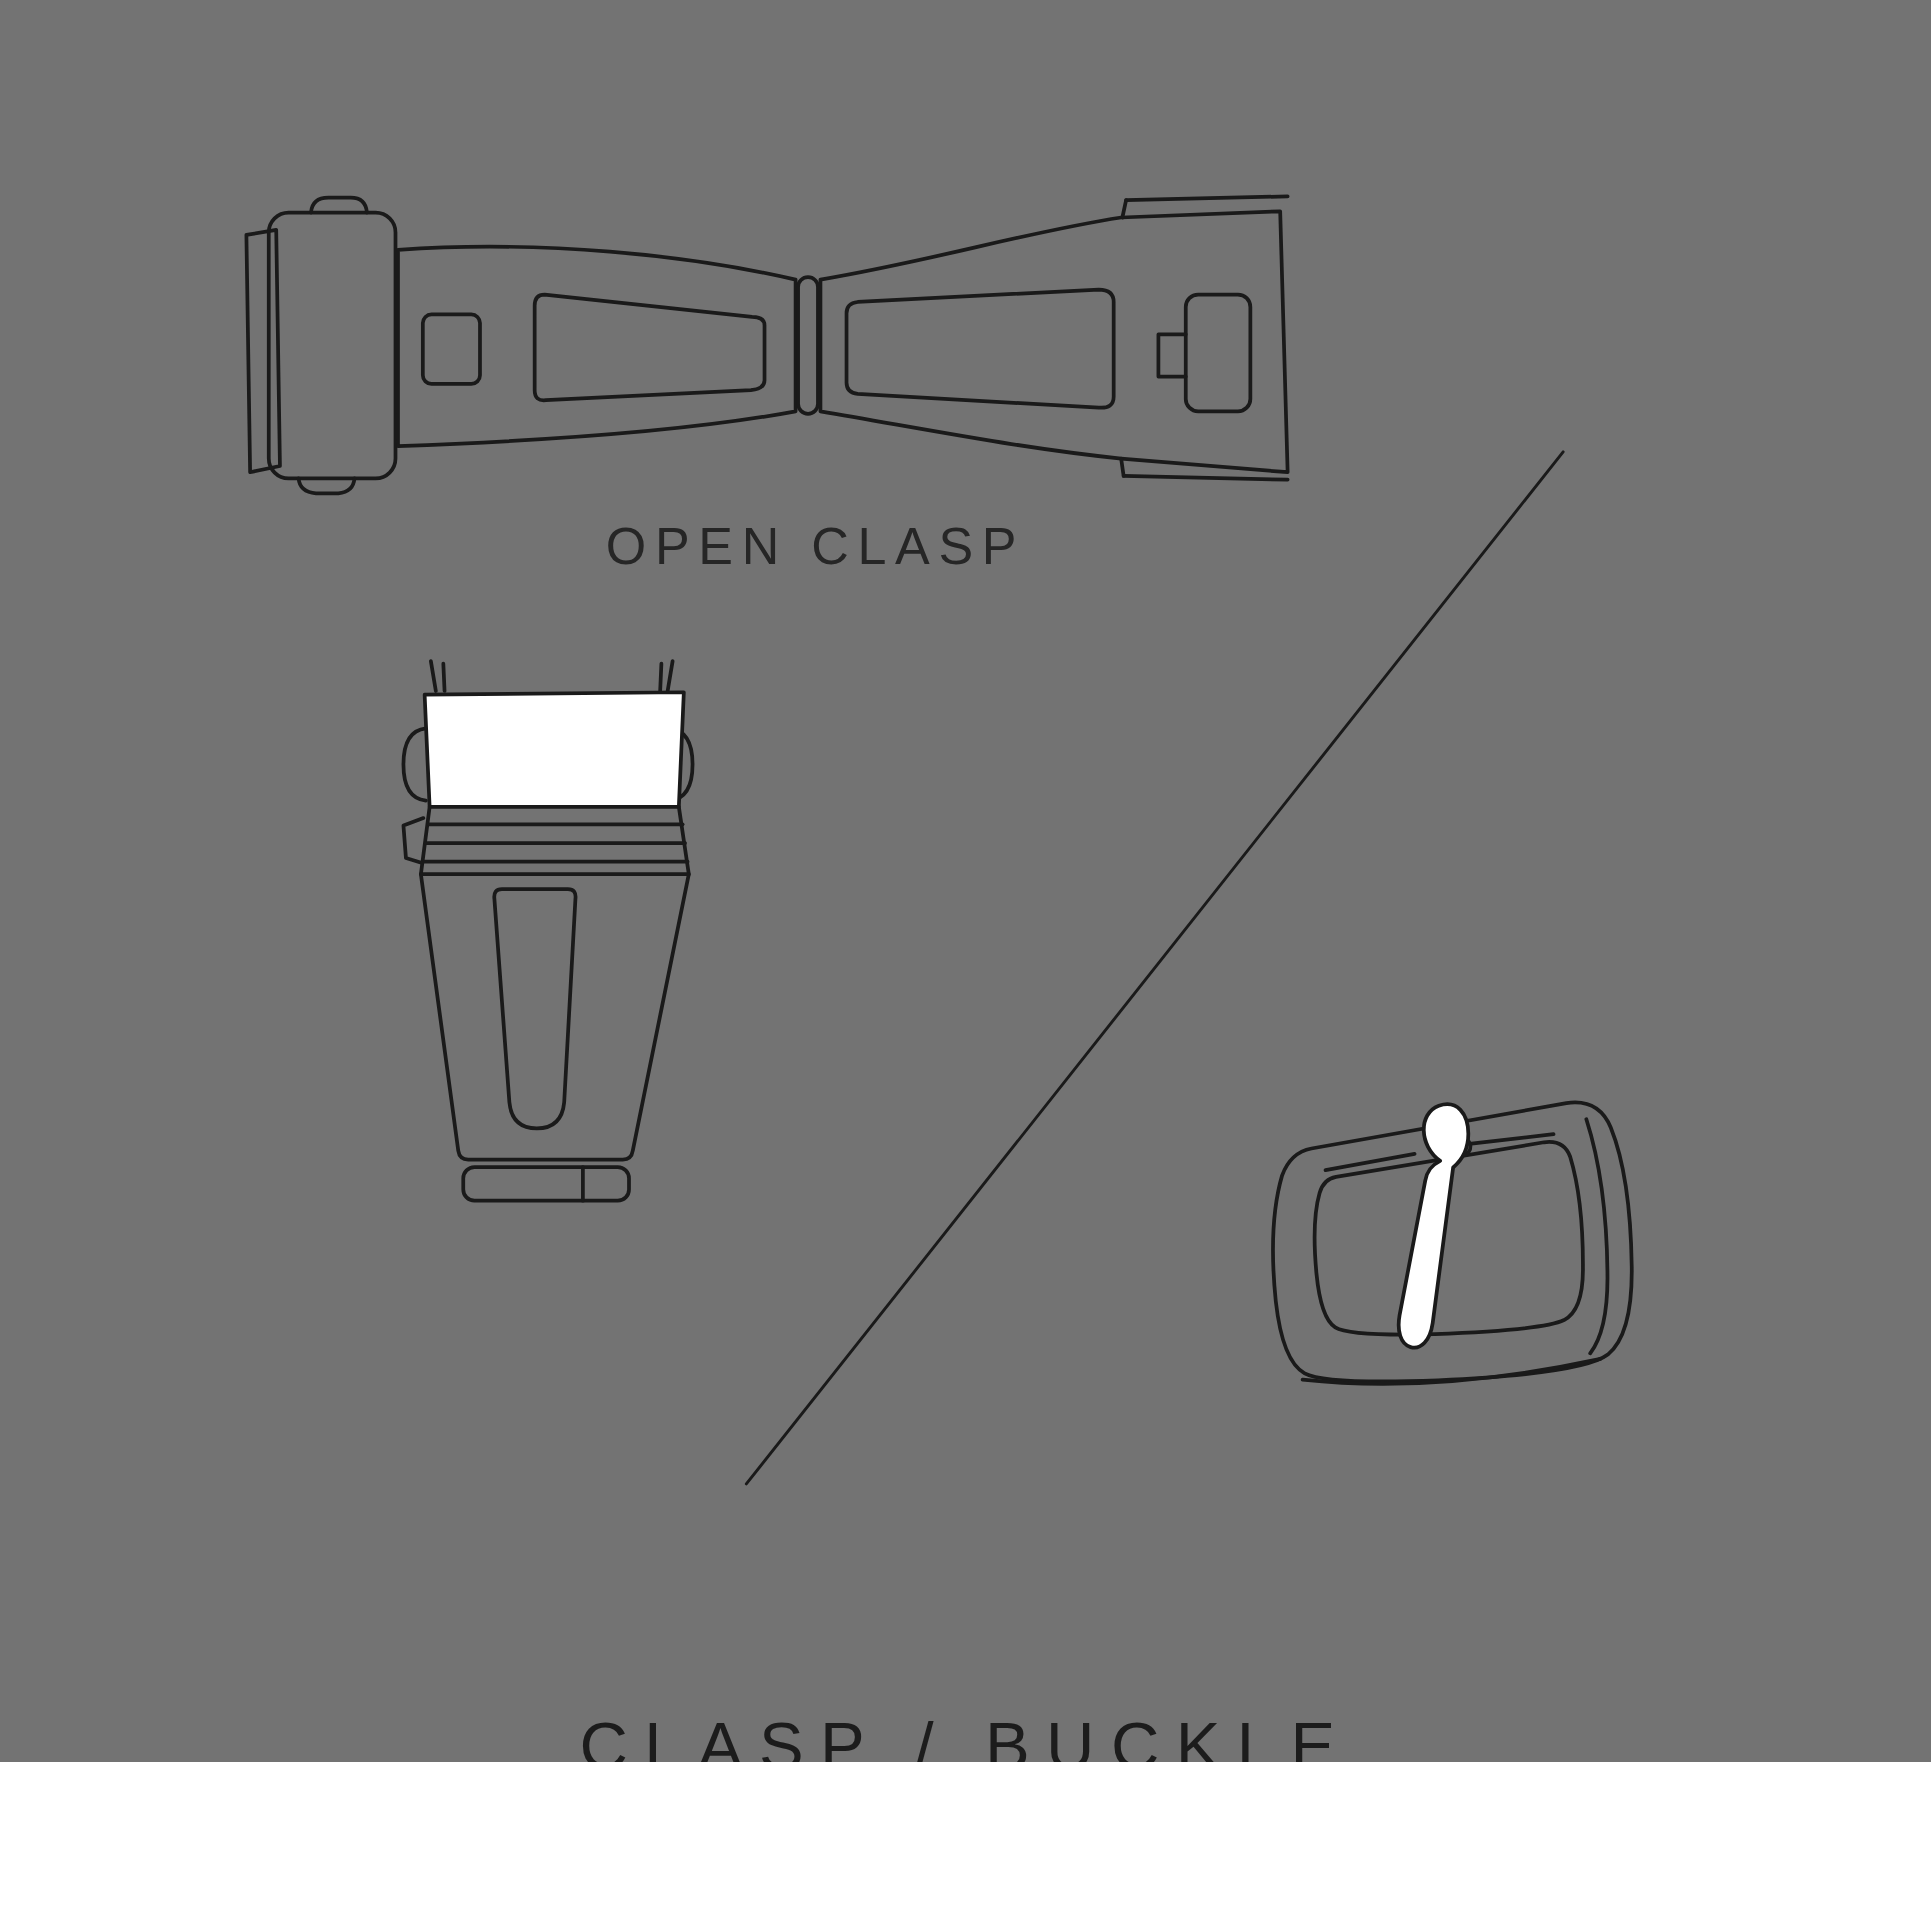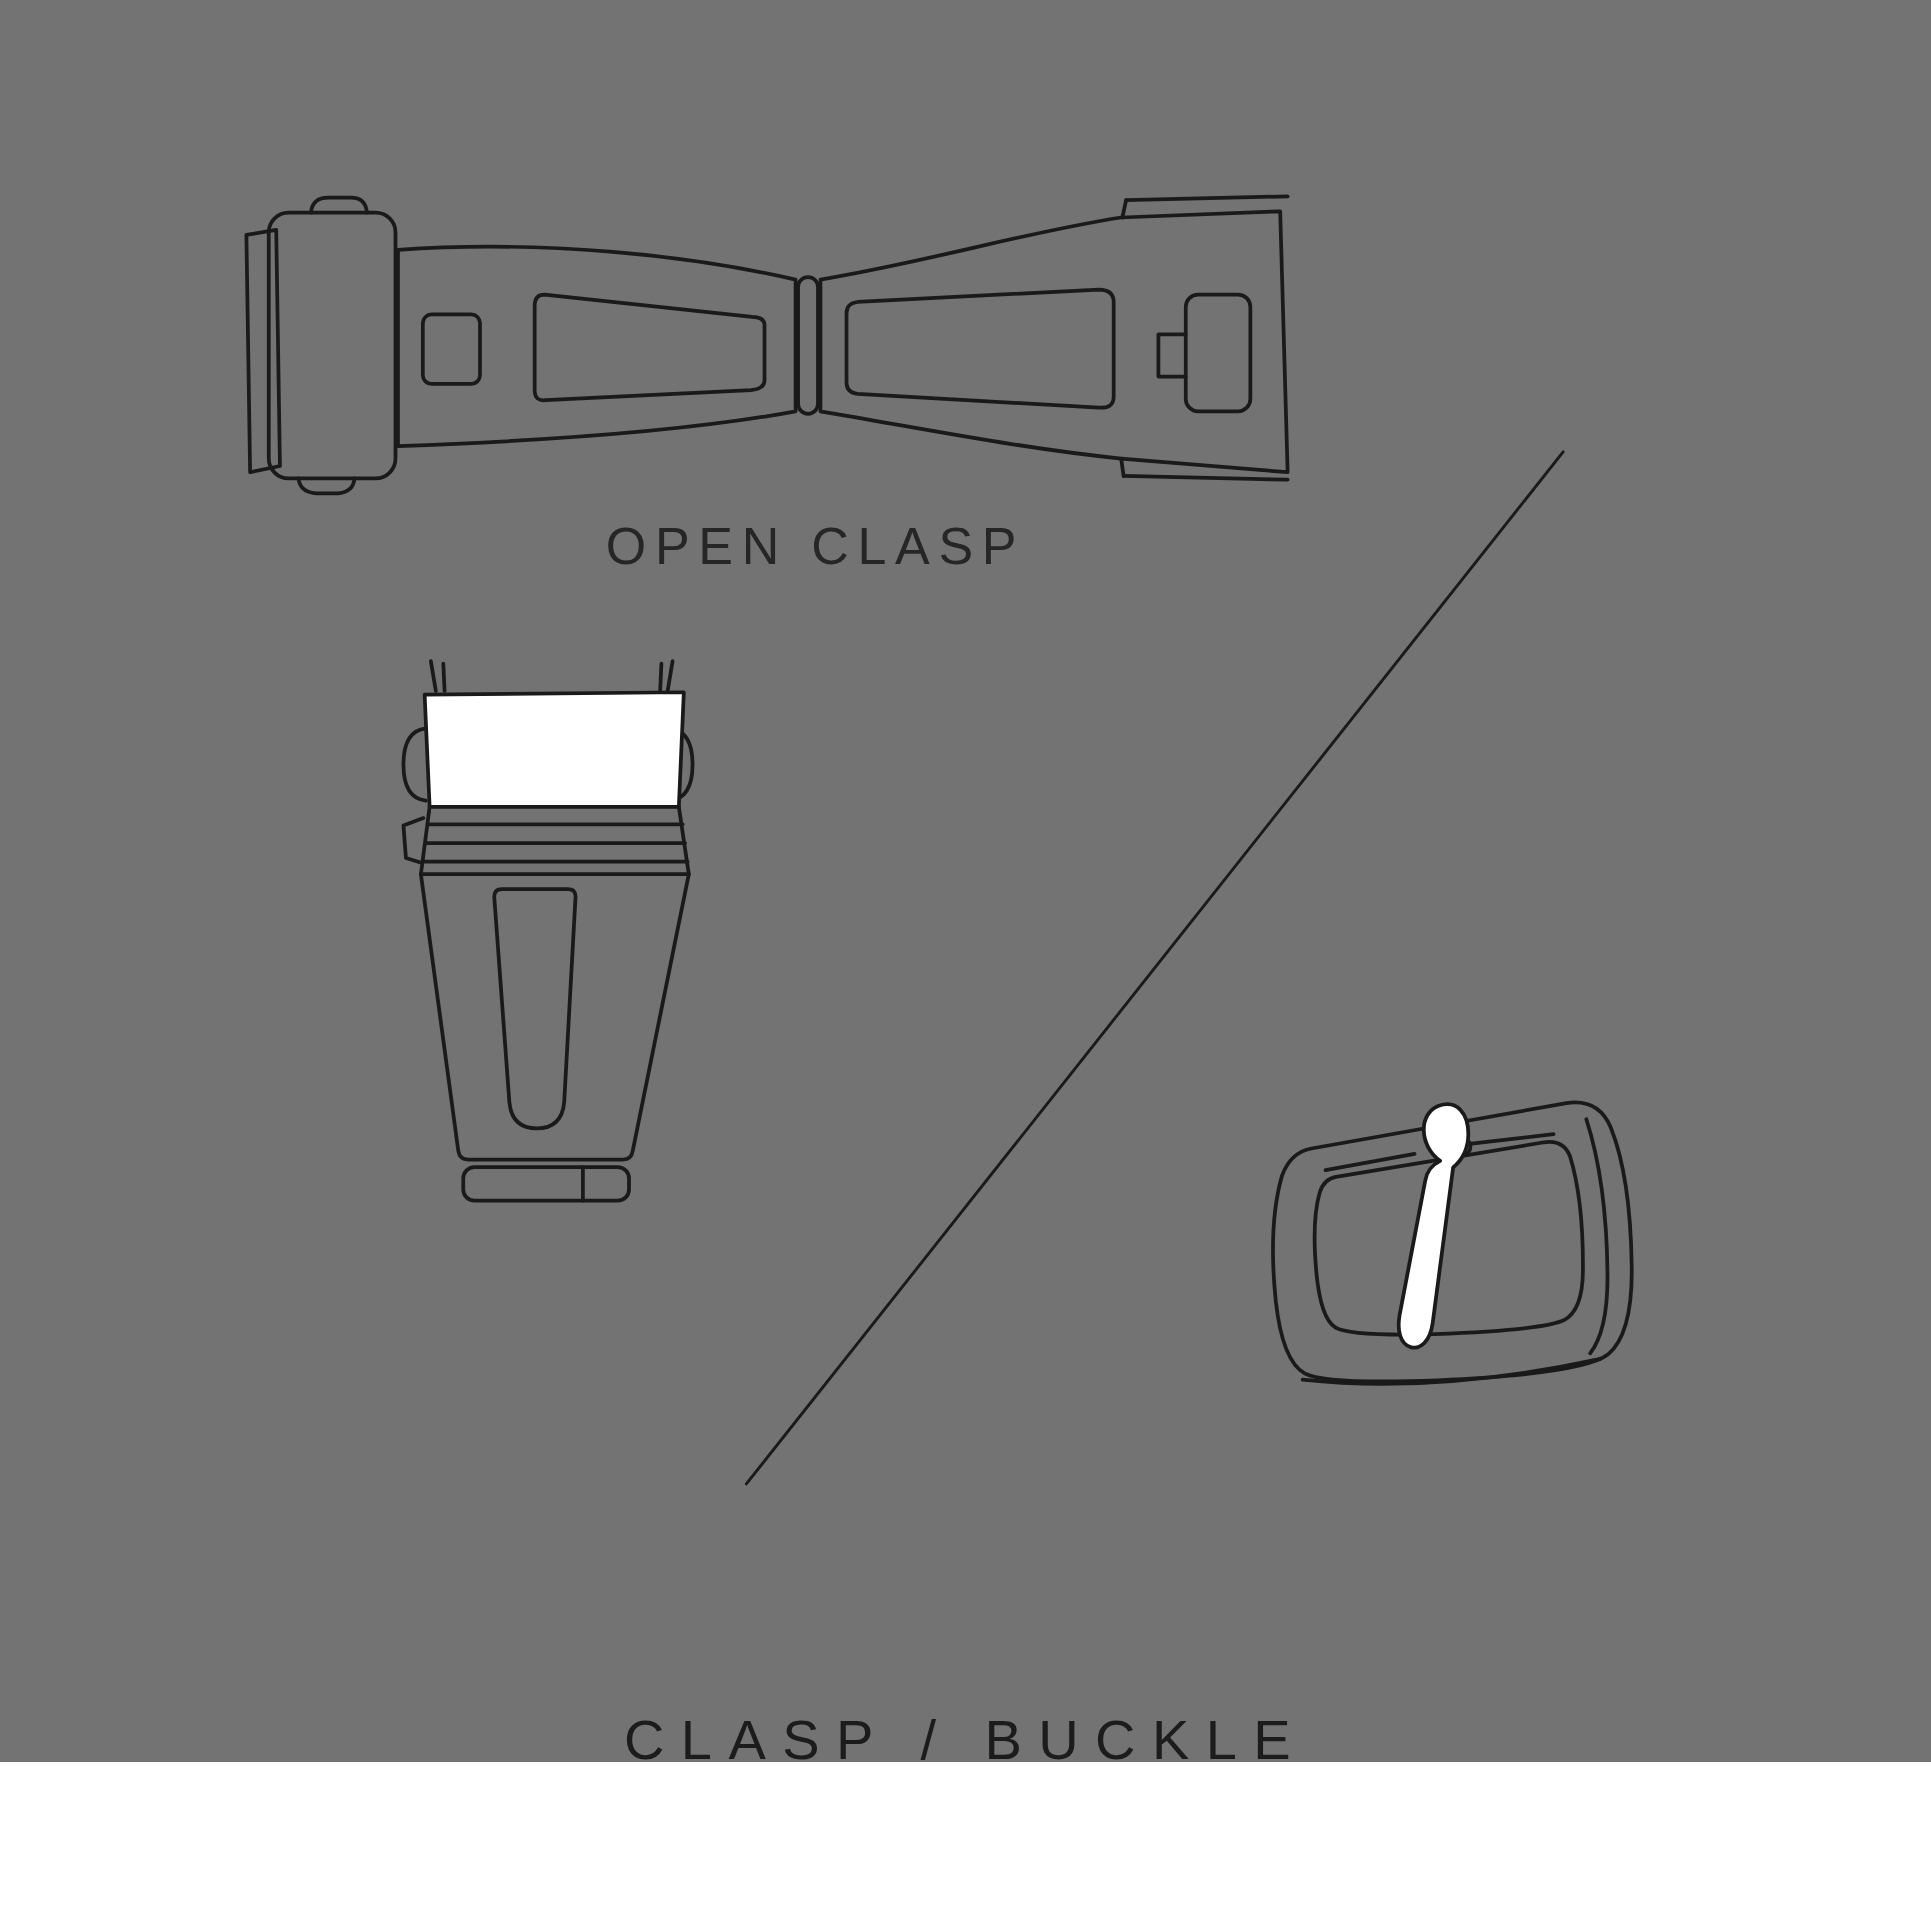--- a/index.html
+++ b/index.html
@@ -47,21 +47,21 @@
     color: #262626;
     font-weight: 400;
     white-space: nowrap;
   }
   .big-title {
     position: absolute;
     left: 0;
     top: 1707px;
     width: 1931px;
     text-align: center;
-    font-size: 56px;
+    font-size: 67px;
     letter-spacing: 16.4px;
     font-weight: 400;
     color: #1c1c1c;
     white-space: nowrap;
   }
   .divider-svg {
     position: absolute;
     left: 0;
     top: 0;
     width: 1931px;

